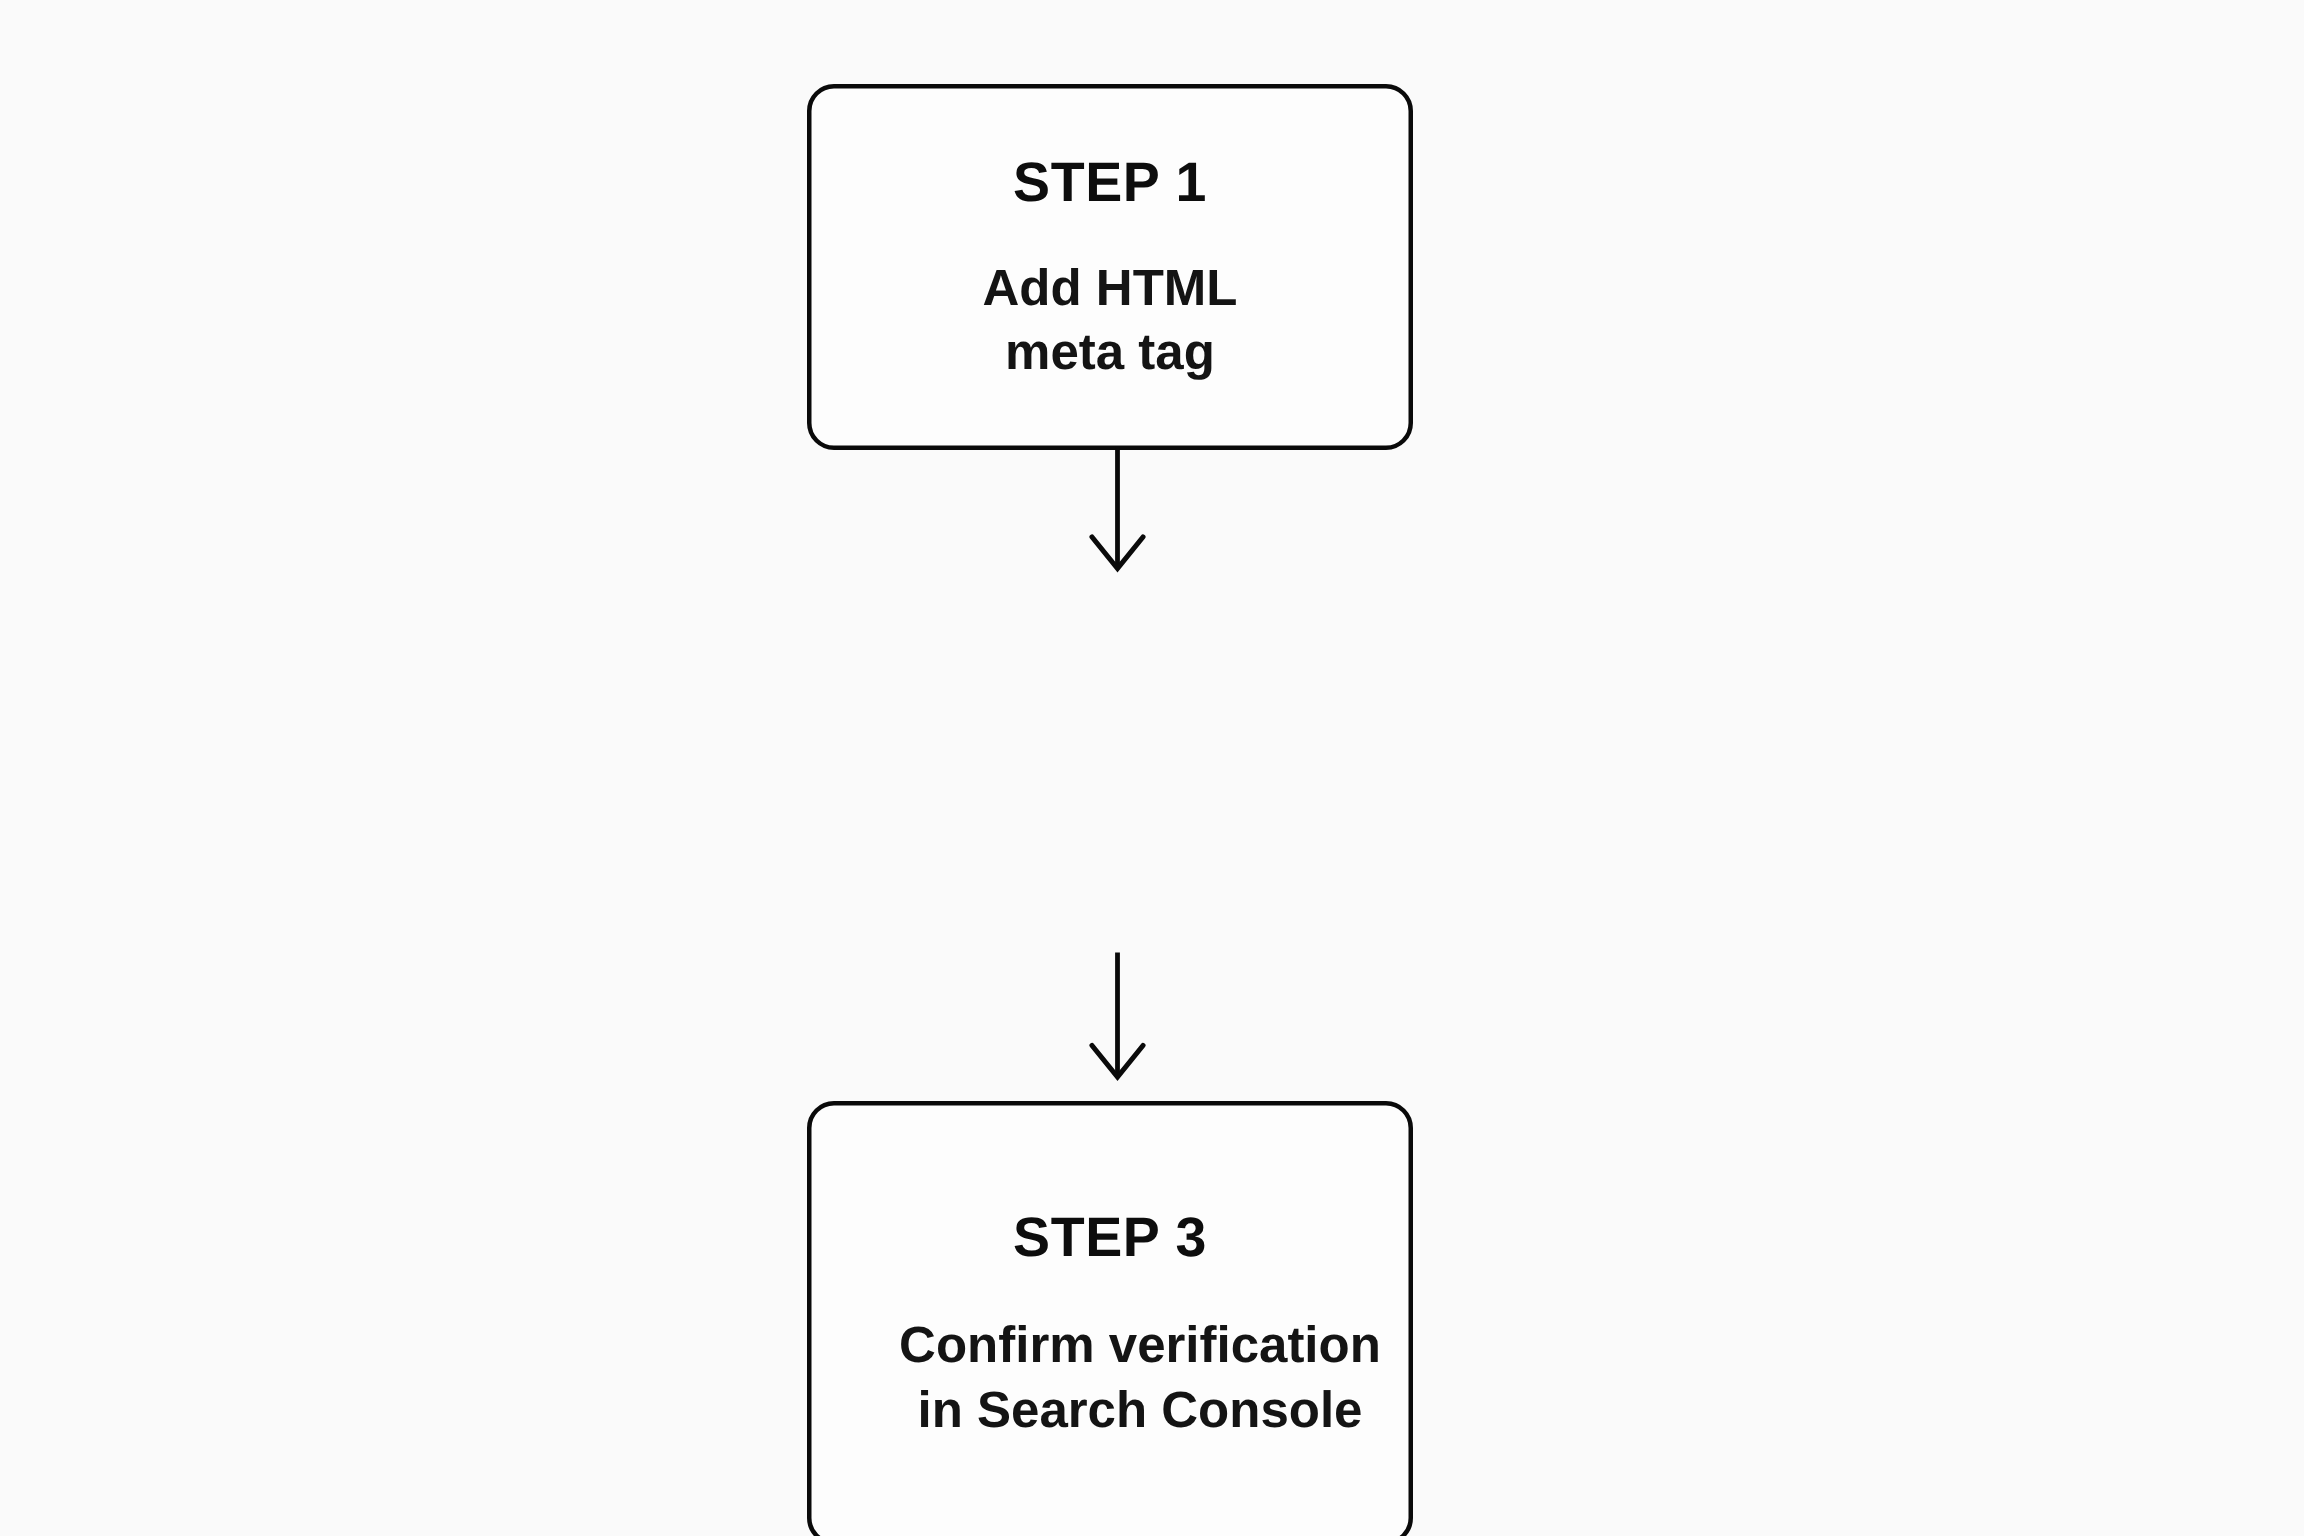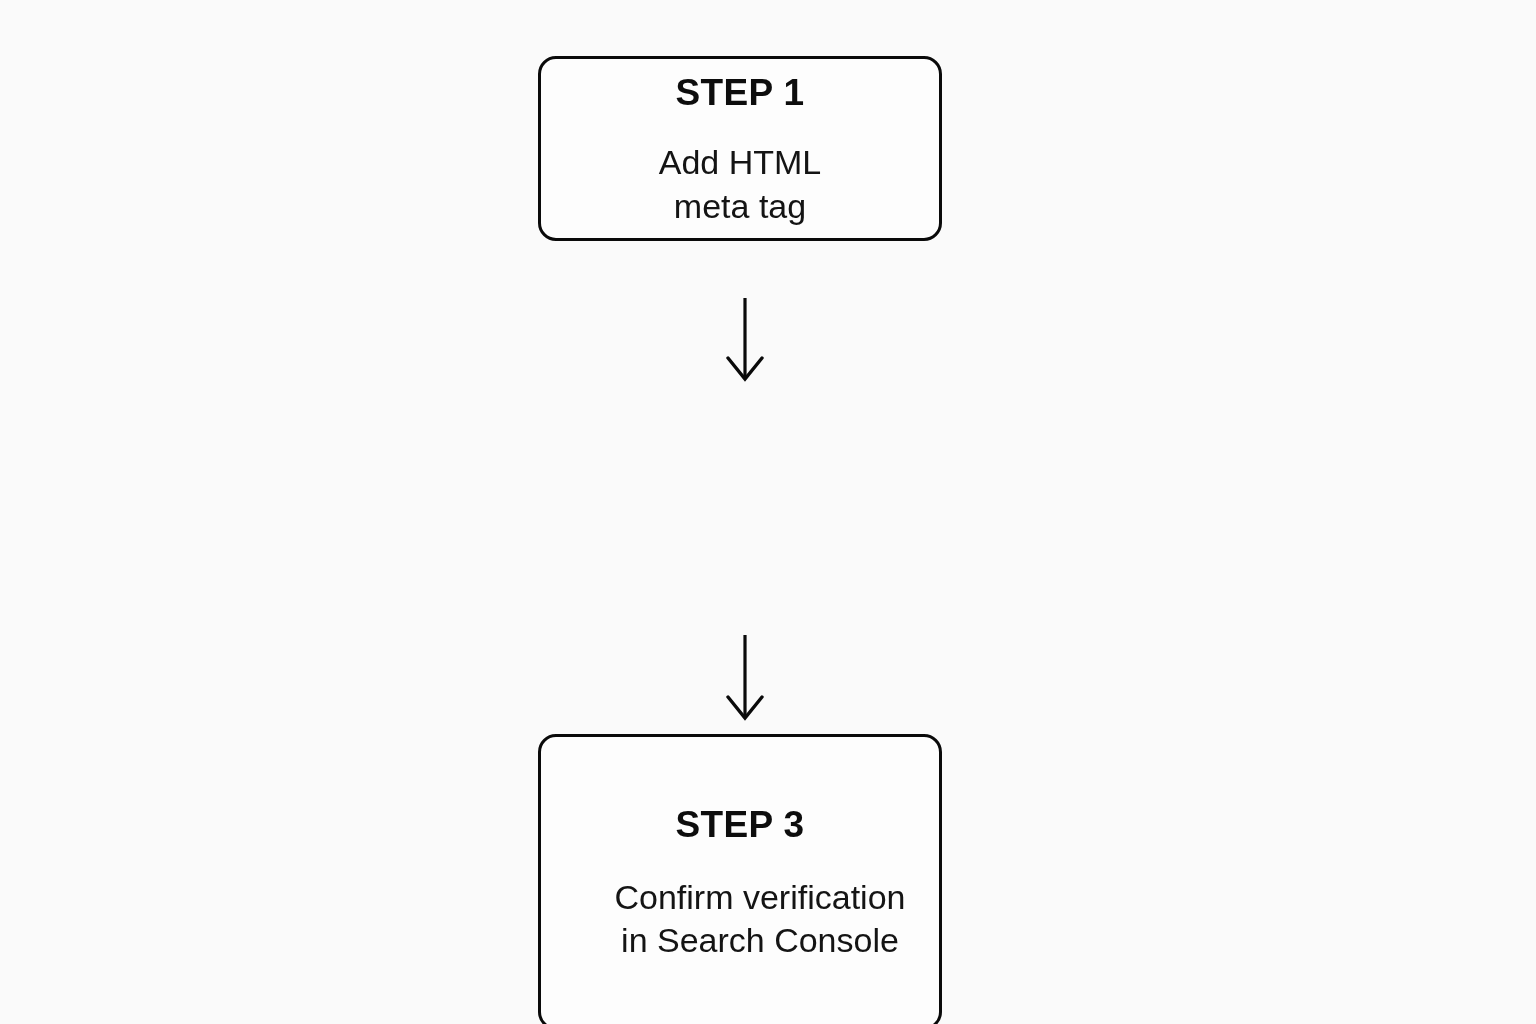--- a/index.html
+++ b/index.html
@@ -35,35 +35,35 @@
     border: 3px solid #0a0a0a;
     border-radius: 18px;
     display: flex;
     flex-direction: column;
     align-items: center;
     justify-content: center;
     text-align: center;
     padding: 0 14px;
   }
 
-  #step-box-1 { top: 56px;  height: 185px; }
+  #step-box-1 { top: 56px;  height: 244px; }
   #step-box-2 { top: 396px; height: 241px; }
   #step-box-3 { top: 734px; height: 296px; }
 
   .step-title {
     font-size: 37px;
     font-weight: bold;
     letter-spacing: 0.4px;
     line-height: 1.1;
     color: #0d0d0d;
   }
 
   .step-desc {
     font-size: 34px;
-    font-weight: normal;
+    font-weight: bold;
     line-height: 1.28;
     color: #141414;
     white-space: pre-line;
   }
 
   #step-box-1 .step-title { margin-top: 4px; }
   #step-box-1 .step-desc  { margin-top: 28px; }
 
   #step-box-2 .step-title { margin-top: 2px; }
   #step-box-2 .step-desc  { margin-top: 28px; }

